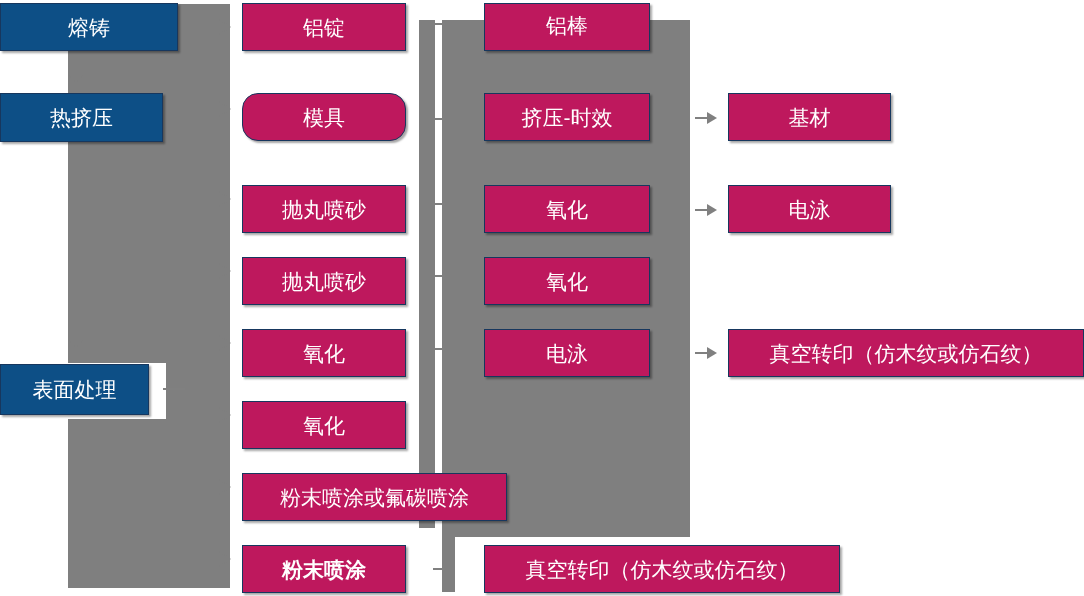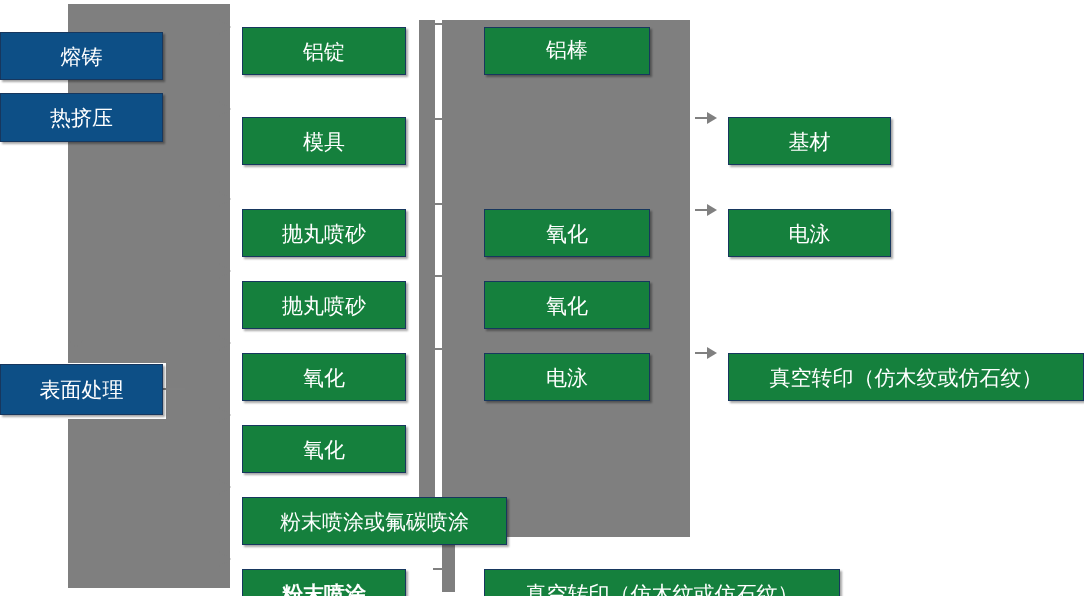--- a/index.html
+++ b/index.html
@@ -28,21 +28,21 @@
   .vstub{position:absolute;background:#808080;}
 
   
   .box{position:absolute;box-sizing:border-box;
     display:flex;align-items:center;justify-content:center;
     color:#ffffff;white-space:nowrap;
     border:1px solid #17375e;
     box-shadow:2px 2px 2px rgba(0,0,0,0.35);
     font-size:21px;line-height:1;}
   .dark{background:#0d4f86;}
-  .light{background:#15803d;margin-top:24px;}
+  .light{background:#be185d;}
 </style>
 </head>
 <body>
 
 <div id="stage">
 
   <div class="gray" style="left:68px;top:4px;width:162px;height:584px;"></div>
 
   <div class="gray" style="left:68px;top:4px;width:0px;height:0px;"></div>
   <div style="position:absolute;left:0px;top:0px;width:68px;height:596px;background:#ffffff;"></div>
@@ -81,34 +81,34 @@
   <div class="smallarrow" style="left:707px;top:112px;">
     <div class="stub"></div>
   </div>
   <div class="smallarrow" style="left:707px;top:204px;">
     <div class="stub"></div>
   </div>
   <div class="smallarrow" style="left:707px;top:347px;">
     <div class="stub"></div>
   </div>
 
-  <div class="box dark" style="left:0px;top:3px;width:163px;height:48px;margin-top:29px;">
+  <div class="box dark" style="left:0px;top:3px;width:178px;height:48px;">
     <span>熔铸</span>
   </div>
   <div class="box dark" style="left:0px;top:93px;width:163px;height:49px;">
     <span>热挤压</span>
   </div>
-  <div class="box dark" style="left:0px;top:364px;width:163px;height:51px;">
+  <div class="box dark" style="left:0px;top:364px;width:149px;height:51px;">
     <span>表面处理</span>
   </div>
 
   <div class="box light" style="left:242px;top:3px;width:164px;height:48px;">
     <span>铝锭</span>
   </div>
-  <div class="box light" style="left:242px;top:93px;width:164px;height:48px;">
+  <div class="box light" style="left:242px;top:93px;width:164px;height:48px;border-radius:16px;">
     <span>模具</span>
   </div>
   <div class="box light" style="left:242px;top:185px;width:164px;height:48px;">
     <span>抛丸喷砂</span>
   </div>
   <div class="box light" style="left:242px;top:257px;width:164px;height:48px;">
     <span>抛丸喷砂</span>
   </div>
   <div class="box light" style="left:242px;top:329px;width:164px;height:48px;">
     <span>氧化</span>
@@ -118,20 +118,23 @@
   </div>
   <div class="box light" style="left:242px;top:473px;width:265px;height:48px;text-align:right;">
     <span>粉末喷涂或氟碳喷涂</span>
   </div>
   <div class="box light" style="left:242px;top:545px;width:164px;height:48px;font-weight:bold;">
     <span>粉末喷涂</span>
   </div>
 
   <div class="box light" style="left:484px;top:3px;width:166px;height:48px;font-family:Liberation Mono, monospace;">
     <span>铝棒</span>
+  </div>
+  <div class="box light" style="left:484px;top:93px;width:166px;height:48px;">
+    <span>挤压-时效</span>
   </div>
   <div class="box light" style="left:484px;top:185px;width:166px;height:48px;">
     <span>氧化</span>
   </div>
   <div class="box light" style="left:484px;top:257px;width:166px;height:48px;">
     <span>氧化</span>
   </div>
   <div class="box light" style="left:484px;top:329px;width:166px;height:48px;">
     <span>电泳</span>
   </div>

